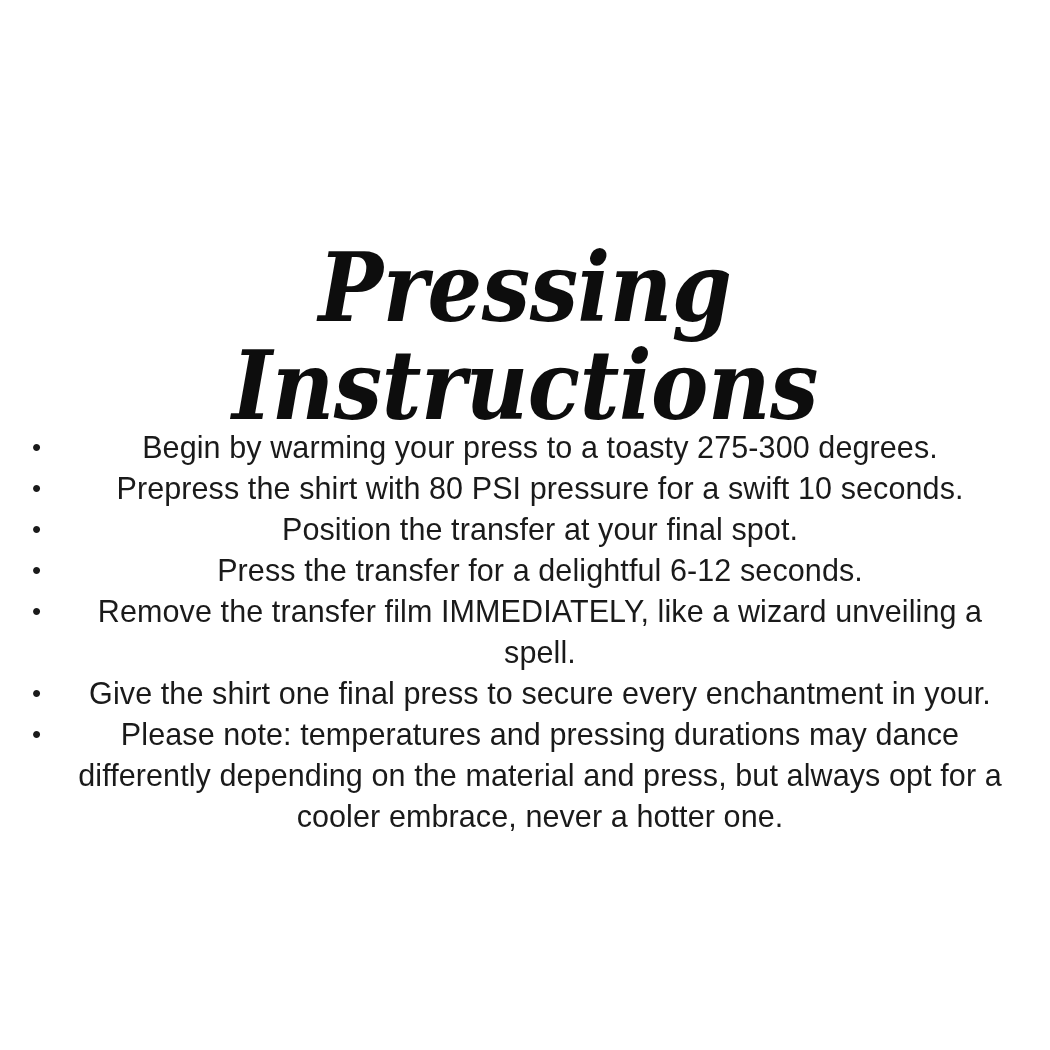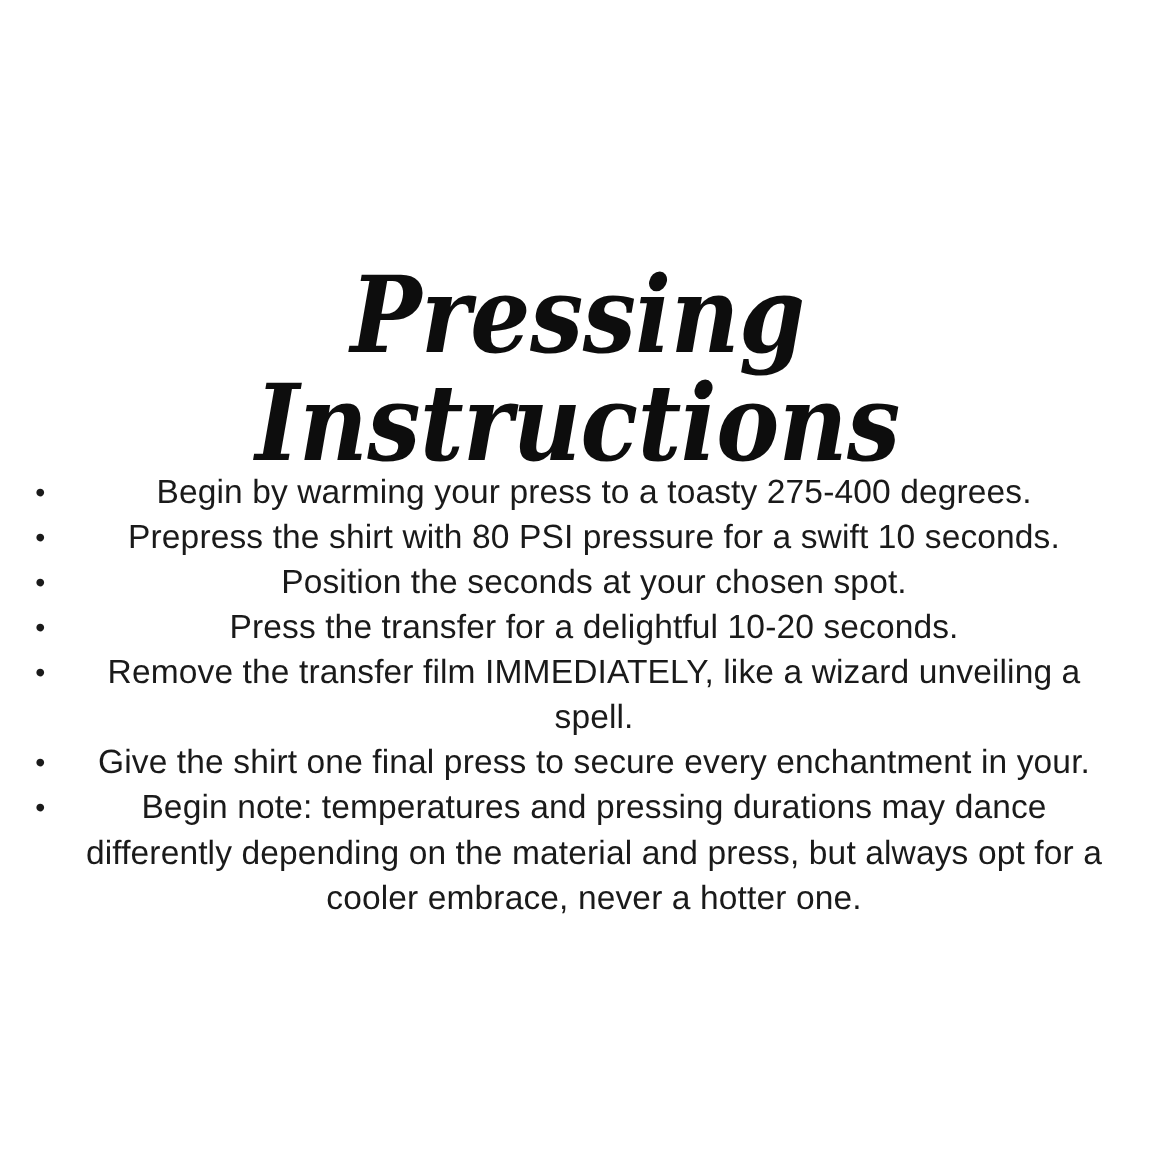--- a/index.html
+++ b/index.html
@@ -69,41 +69,41 @@
 </head>
 <body>
 
 <div class="page">
 
   <h1 class="title">Pressing Instructions</h1>
 
   <ul class="list">
     <li class="list-item">
       <span class="bullet">•</span>
-      <span class="item-text">Begin by warming your press to a toasty 275-400 degrees.</span>
+      <span class="item-text">Begin by warming your press to a toasty 275-300 degrees.</span>
     </li>
     <li class="list-item">
       <span class="bullet">•</span>
       <span class="item-text">Prepress the shirt with 80 PSI pressure for a swift 10 seconds.</span>
     </li>
     <li class="list-item">
       <span class="bullet">•</span>
-      <span class="item-text">Position the seconds at your chosen spot.</span>
+      <span class="item-text">Position the transfer at your final spot.</span>
     </li>
     <li class="list-item">
       <span class="bullet">•</span>
-      <span class="item-text">Press the transfer for a delightful 10-20 seconds.</span>
+      <span class="item-text">Press the transfer for a delightful 6-12 seconds.</span>
     </li>
     <li class="list-item">
       <span class="bullet">•</span>
       <span class="item-text">Remove the transfer film IMMEDIATELY, like a wizard unveiling a spell.</span>
     </li>
     <li class="list-item">
       <span class="bullet">•</span>
       <span class="item-text">Give the shirt one final press to secure every enchantment in your.</span>
     </li>
     <li class="list-item">
       <span class="bullet">•</span>
-      <span class="item-text">Begin note: temperatures and pressing durations may dance differently depending on the material and press, but always opt for a cooler embrace, never a hotter one.</span>
+      <span class="item-text">Please note: temperatures and pressing durations may dance differently depending on the material and press, but always opt for a cooler embrace, never a hotter one.</span>
     </li>
   </ul>
 
 </div>
 
 </body></html>

